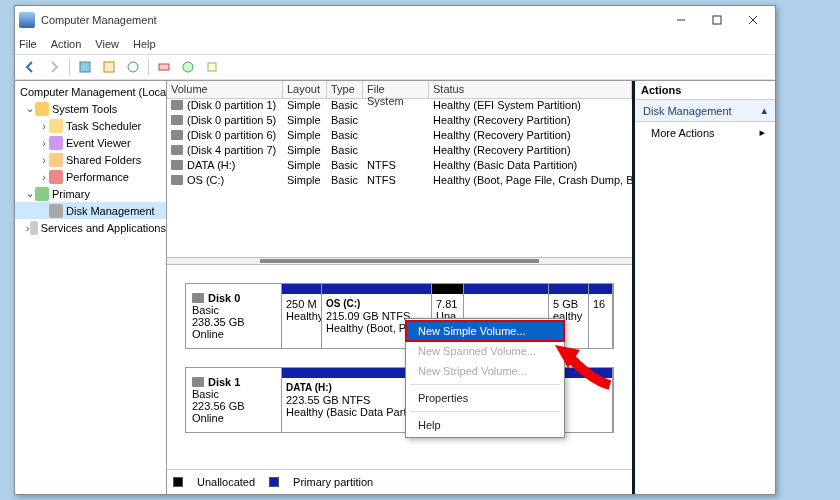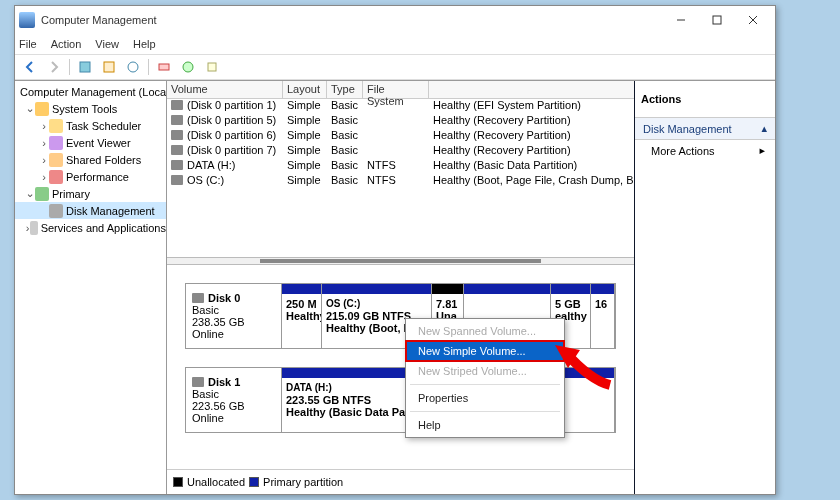--- a/index.html
+++ b/index.html
@@ -15,44 +15,44 @@
 .toolbar { height: 26px; display: flex; align-items: center; padding: 0 4px; gap: 2px; border-top: 1px solid #ddd; border-bottom: 1px solid #ddd; }
 .tbtn { width: 22px; height: 20px; display: flex; align-items: center; justify-content: center; border: 1px solid transparent; }
 .tbtn svg { width: 14px; height: 14px; }
 .tsep { width: 1px; height: 16px; background: #ccc; margin: 0 2px; }
 .body3col { flex: 1; display: flex; border-top: 1px solid #999; min-height: 0; }
 .tree { width: 152px; border-right: 1px solid #999; padding: 2px 0; overflow: hidden; }
 .tree-row { display: flex; align-items: center; height: 17px; padding-left: 2px; white-space: nowrap; }
 .tree-row.sel { background: #cce8ff; }
 .tw { display: inline-block; width: 10px; text-align: center; color: #555; }
 .ticon { width: 14px; height: 14px; margin-right: 3px; border-radius: 2px; }
-.center { flex: 1; display: flex; flex-direction: column; border-right: 1px solid #0f172a; min-width: 0; }
+.center { flex: 1; display: flex; flex-direction: column; border-right: 3px solid #0f172a; min-width: 0; }
 .listhdr { display: flex; background: #f7f7f7; border-bottom: 1px solid #ccc; height: 18px; }
 .listhdr > div { border-right: 1px solid #ccc; padding: 2px 4px; color: #333; }
 .listbody { height: 158px; overflow: hidden; }
 .lrow { display: flex; height: 15px; white-space: nowrap; }
 .lrow > div { padding: 0 4px; overflow: hidden; }
 .c0 { width: 116px; } .c1 { width: 44px; } .c2 { width: 36px; } .c3 { width: 66px; } .c4 { flex: 1; }
 .diskicon { display: inline-block; width: 12px; height: 10px; background: #888; border-radius: 1px; margin-right: 4px; vertical-align: -1px; }
 .hsplit { height: 8px; background: #f0f0f0; border-top: 1px solid #bbb; border-bottom: 1px solid #bbb; display:flex; align-items:center; justify-content:center;}
 .hsplit .bar { width: 60%; height: 4px; background: #888; }
 .diskpane { flex: 1; overflow: hidden; background: #fff; position: relative; }
 .diskrow { display: flex; border: 1px solid #999; margin: 18px; height: 66px; }
 .diskrow.short { height: 28px; gap: 27px; }
 .diskinfo { width: 96px; border-right: 1px solid #999; padding: 4px 6px; display: flex; flex-direction: column; justify-content: center; background: #fff; }
 .diskinfo .dname { font-weight: bold; }
-.diskvols { flex: 1; display: flex; padding: 0; font-weight: bold; }
+.diskvols { flex: 1; display: flex; padding: 0; }
 .vol { border-right: 1px solid #999; display: flex; flex-direction: column; }
 .vol .cap { height: 10px; background: #1020a8; }
 .vol .body { flex: 1; padding: 4px 4px; overflow: hidden; white-space: nowrap; font-size: 10px; line-height: 12px; }
 .vol .body b { font-size: 10px; }
-.legend { display: flex; align-items: center; gap: 4px; padding: 12px 6px; border-top: 1px solid #ccc; height: 18px; margin-top: 32px; }
+.legend { display: flex; align-items: center; gap: 14px; padding: 12px 6px; border-top: 1px solid #ccc; height: 18px; margin-top: 32px; }
 .legend .sw { width: 10px; height: 10px; border: 1px solid #555; }
 .actions { width: 140px; background: #fff; }
-.actions-hdr { padding: 12px 6px; font-weight: bold; border-bottom: 1px solid #ccc; }
+.actions-hdr { padding: 3px 6px; font-weight: bold; border-bottom: 1px solid #ccc; }
 .actions-sec { padding: 4px 8px; background: #eef3fb; color: #1a3e7a; border-bottom: 1px solid #ccc; display: flex; align-items: center; justify-content: space-between; }
 .actions-item { padding: 4px 10px 4px 16px; display: flex; align-items: center; justify-content: space-between; }
 .ctxmenu { position: absolute; left: 405px; top: 318px; width: 160px; background: #fff; border: 1px solid #888; box-shadow: 2px 2px 6px rgba(0,0,0,0.3); z-index: 50; padding: 2px 0; }
 .ctxitem { padding: 4px 12px; color: #222; }
 .ctxitem.dis { color: #aaa; }
 .ctxitem.hl { background: #0a64c8; color: #fff; outline: 2px solid #d00; outline-offset: -1px; }
 .ctxsep { height: 1px; background: #ddd; margin: 3px 4px; }
 .arrow { position: absolute; left: 550px; top: 340px; z-index: 60; }
 .arrow svg { width: 70px; height: 50px; }
 .cdicon { display:inline-block; width:12px; height:12px; border:2px solid #888; border-radius:50%; margin-right:6px; vertical-align:-2px;}
@@ -182,20 +182,21 @@
           <span>Services and Applications</span>
         </div>
     </div>
 
     <div class="center">
       <div class="listhdr">
         <div class="c0">Volume</div>
         <div class="c1">Layout</div>
         <div class="c2">Type</div>
         <div class="c3">File System</div>
+        <div class="c4">Status</div>
       </div>
       <div class="listbody">
         <div class="lrow">
             <div class="c0"><span class="diskicon"></span><span>(Disk 0 partition 1)</span></div>
             <div class="c1">Simple</div>
             <div class="c2">Basic</div>
             <div class="c3"></div>
             <div class="c4">Healthy (EFI System Partition)</div>
           </div>
         <div class="lrow">
@@ -206,21 +207,21 @@
             <div class="c4">Healthy (Recovery Partition)</div>
           </div>
         <div class="lrow">
             <div class="c0"><span class="diskicon"></span><span>(Disk 0 partition 6)</span></div>
             <div class="c1">Simple</div>
             <div class="c2">Basic</div>
             <div class="c3"></div>
             <div class="c4">Healthy (Recovery Partition)</div>
           </div>
         <div class="lrow">
-            <div class="c0"><span class="diskicon"></span><span>(Disk 0 partition 7)</span></div>
+            <div class="c0"><span class="diskicon"></span><span>(Disk 4 partition 7)</span></div>
             <div class="c1">Simple</div>
             <div class="c2">Basic</div>
             <div class="c3"></div>
             <div class="c4">Healthy (Recovery Partition)</div>
           </div>
         <div class="lrow">
             <div class="c0"><span class="diskicon"></span><span>DATA (H:)</span></div>
             <div class="c1">Simple</div>
             <div class="c2">Basic</div>
             <div class="c3">NTFS</div>
@@ -326,22 +327,22 @@
         </div>
       <div class="actions-item">
           <span>More Actions</span>
           <span>▸</span>
         </div>
     </div>
   </div>
 </div>
 
 <div class="ctxmenu">
+  <div class="ctxitem hl">New Simple Volume...</div>
   <div class="ctxitem dis">New Spanned Volume...</div>
-  <div class="ctxitem hl">New Simple Volume...</div>
   <div class="ctxitem dis">New Striped Volume...</div>
   <div class="ctxsep"></div>
   <div class="ctxitem">Properties</div>
   <div class="ctxsep"></div>
   <div class="ctxitem">Help</div>
 </div>
 
 <div class="arrow">
   <svg viewBox="0 0 70 50">
       <path d="M60 45 Q40 40 15 12" fill="none" stroke="#e00" stroke-width="10"></path>

